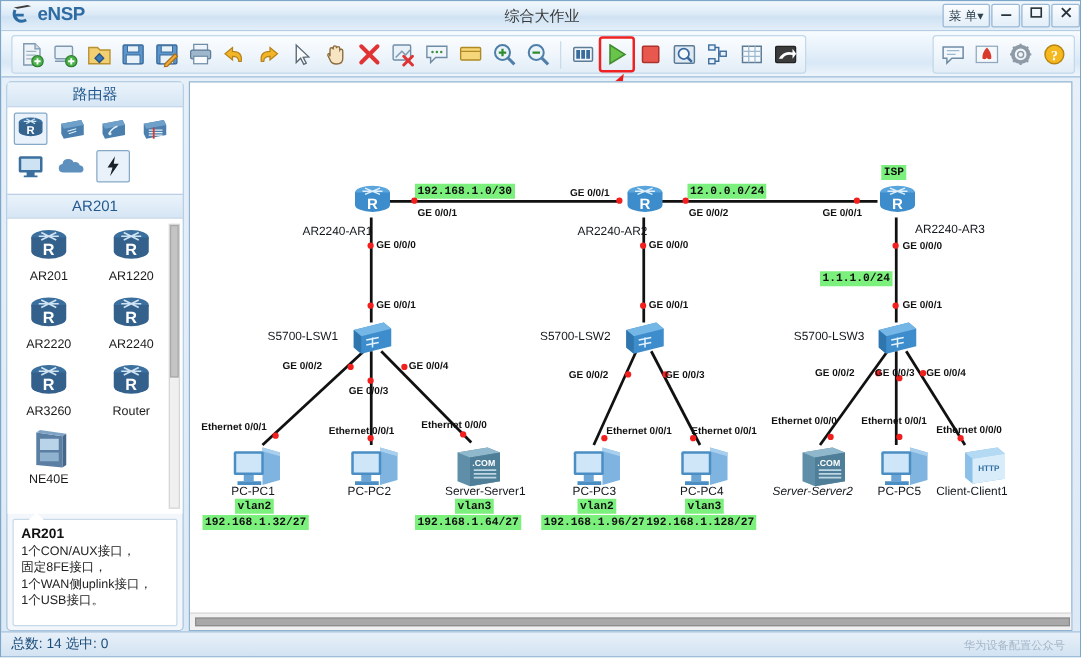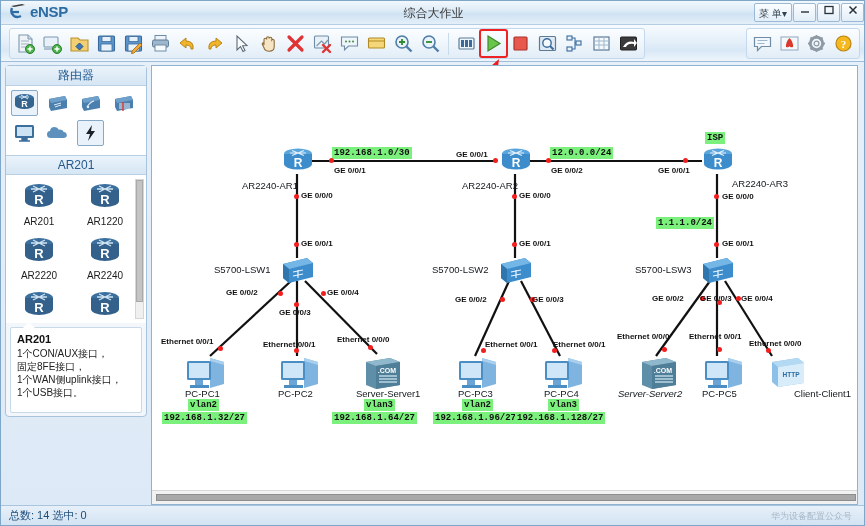--- a/index.html
+++ b/index.html
@@ -80,21 +80,21 @@
   .tbtn.highlight{
     outline:2px solid #ee2222; outline-offset:0px; border-radius:1px;
   }
   .red-arrow{
     position:absolute; left:420px; top:58px; width:110px; height:48px;
     pointer-events:none;
   }
 
   
   .leftpanel{
-    position:absolute; left:4px; top:64px; width:142px; height:352px;
+    position:absolute; left:4px; top:64px; width:142px; height:440px;
     background:#f3f7fb;
     border:1px solid #a8c4dc; border-radius:4px;
     display:flex; flex-direction:column;
   }
   .panel-head{
     height:20px; flex:none;
     background:linear-gradient(180deg,#eaf3fb,#d6e6f4);
     border-bottom:1px solid #b9d0e4;
     text-align:center; font-size:12px; color:#23598f; line-height:19px;
   }
@@ -772,21 +772,21 @@
       <div class="nlabel" style="left:550px; top:322px;">PC-PC5</div>
 
       <div class="node" style="left:612px; top:290px;">
         <svg width="46" height="34" viewBox="0 0 46 34">
           <path d="M8 6 L34 2 L40 7 L40 27 L14 31 L8 26 Z" fill="#8cc0e8"></path>
           <path d="M8 6 L34 2 L40 7 L14 11 Z" fill="#b4d9f2"></path>
           <path d="M14 11 L40 7 L40 27 L14 31 Z" fill="#d9ecfa"></path>
           <text x="27" y="21" text-anchor="middle" font-size="6.5" fill="#2d6ca3" font-family="Liberation Sans, sans-serif" font-weight="bold">HTTP</text>
         </svg>
       </div>
-      <div class="nlabel" style="left:597px; top:322px;margin-left:45px;">Client-Client1</div>
+      <div class="nlabel" style="left:597px; top:322px;">Client-Client1</div>
 
       <div class="tag" style="left:180px; top:81px;">192.168.1.0/30</div>
       <div class="tag" style="left:398px; top:81px;">12.0.0.0/24</div>
       <div class="tag" style="left:504px; top:151px;">1.1.1.0/24</div>
 
       <div class="dot" style="left:177px;top:92px;"></div>
       <div class="dot" style="left:341px;top:92px;"></div>
       <div class="dot" style="left:394px;top:92px;"></div>
       <div class="dot" style="left:531px;top:92px;"></div>
       <div class="dot" style="left:142px;top:128px;"></div>

